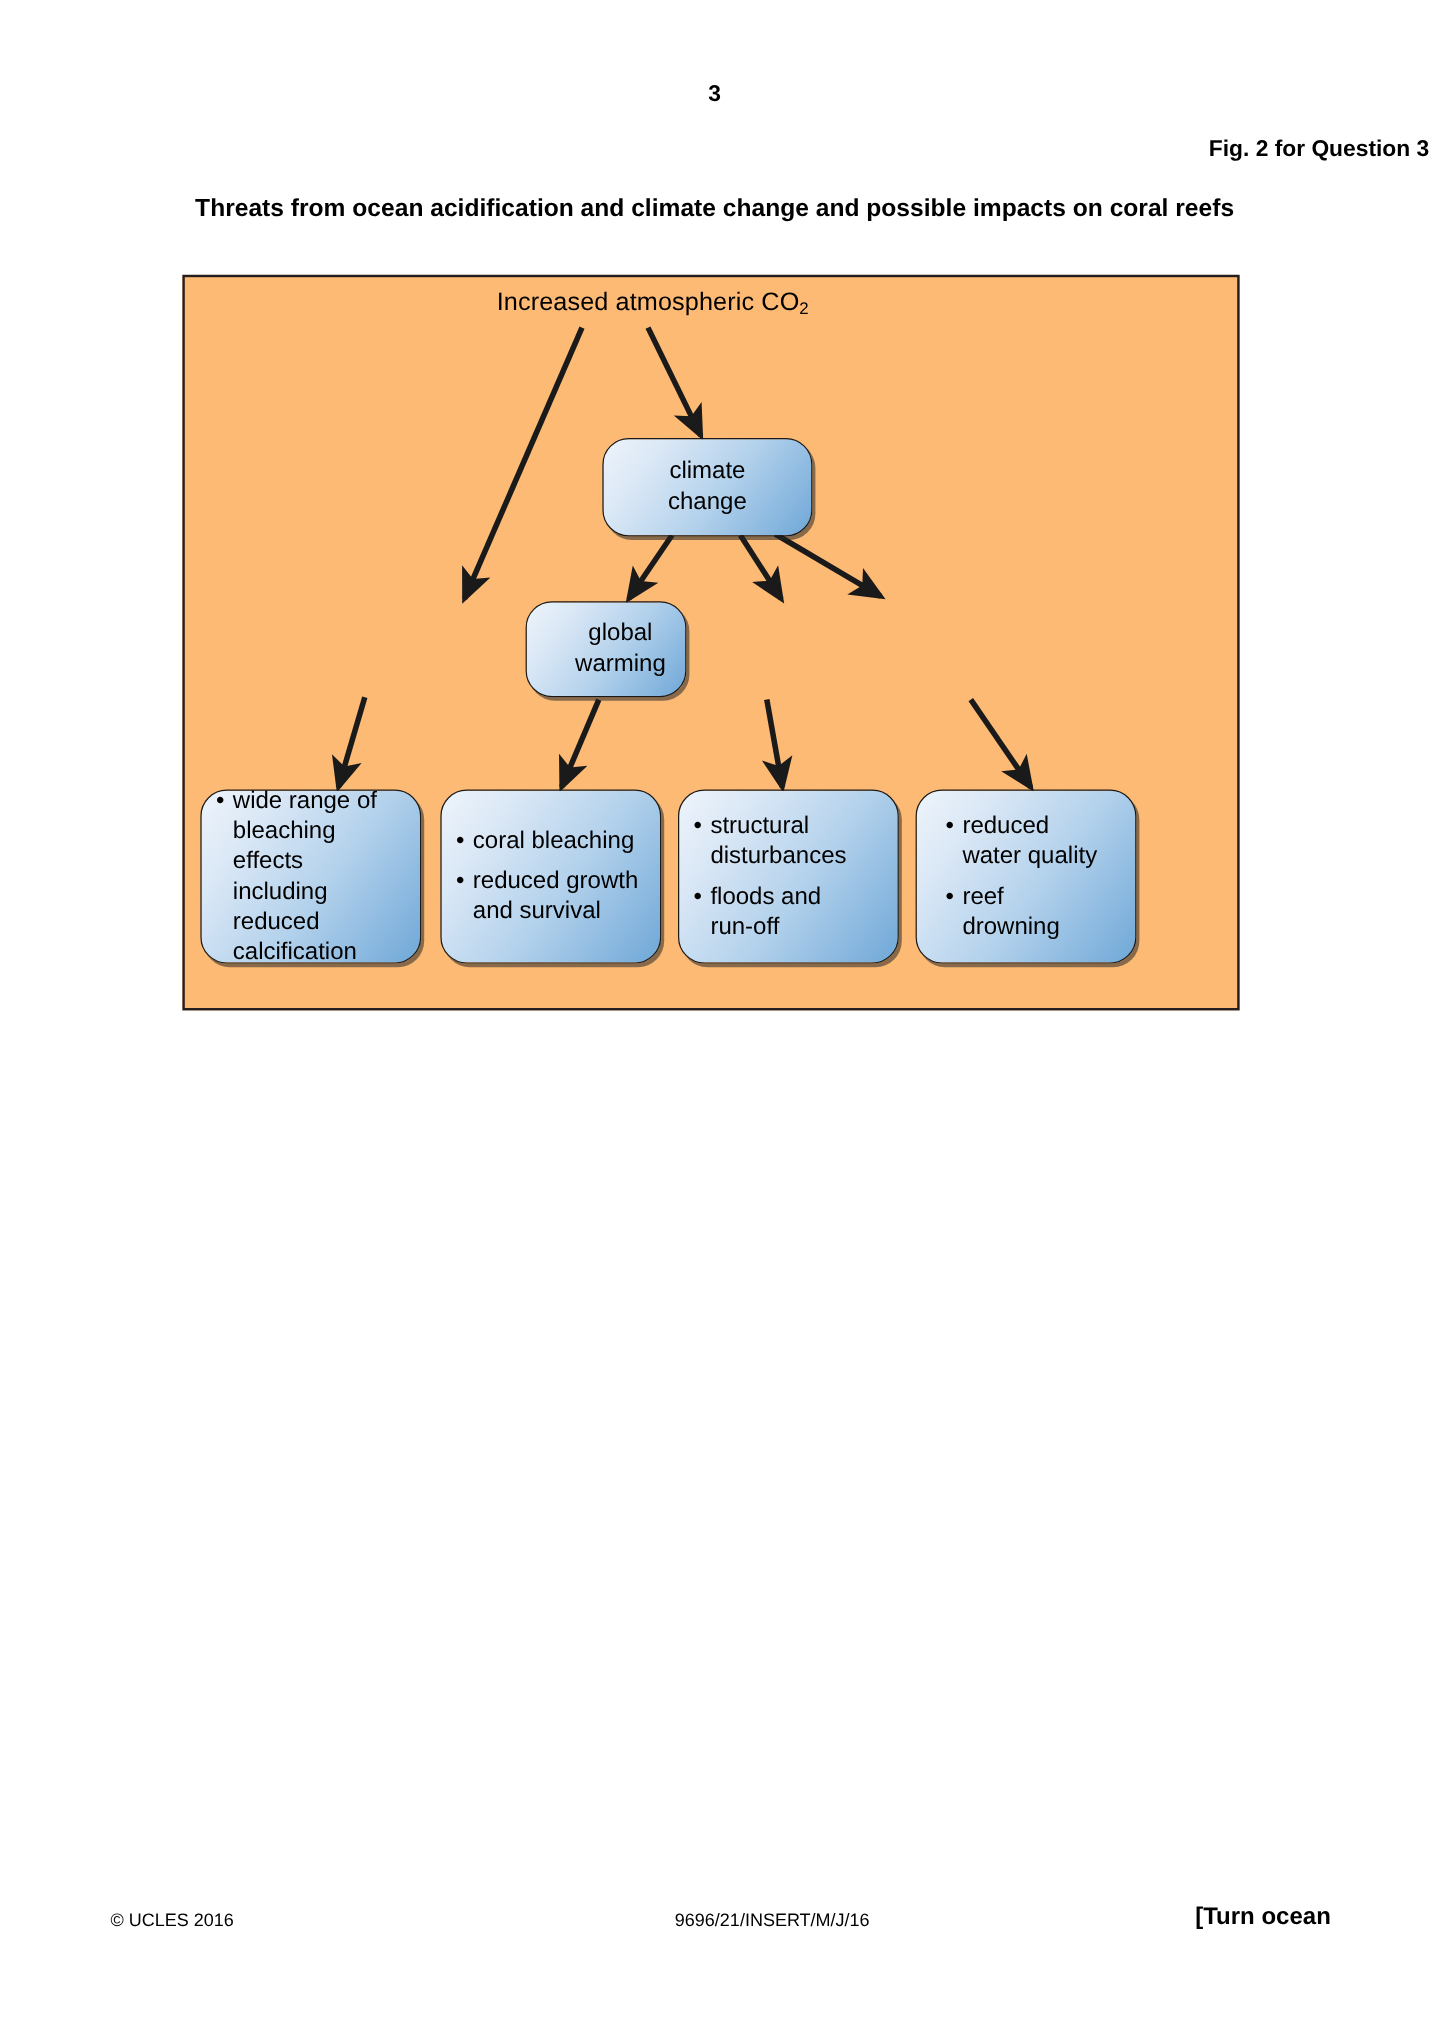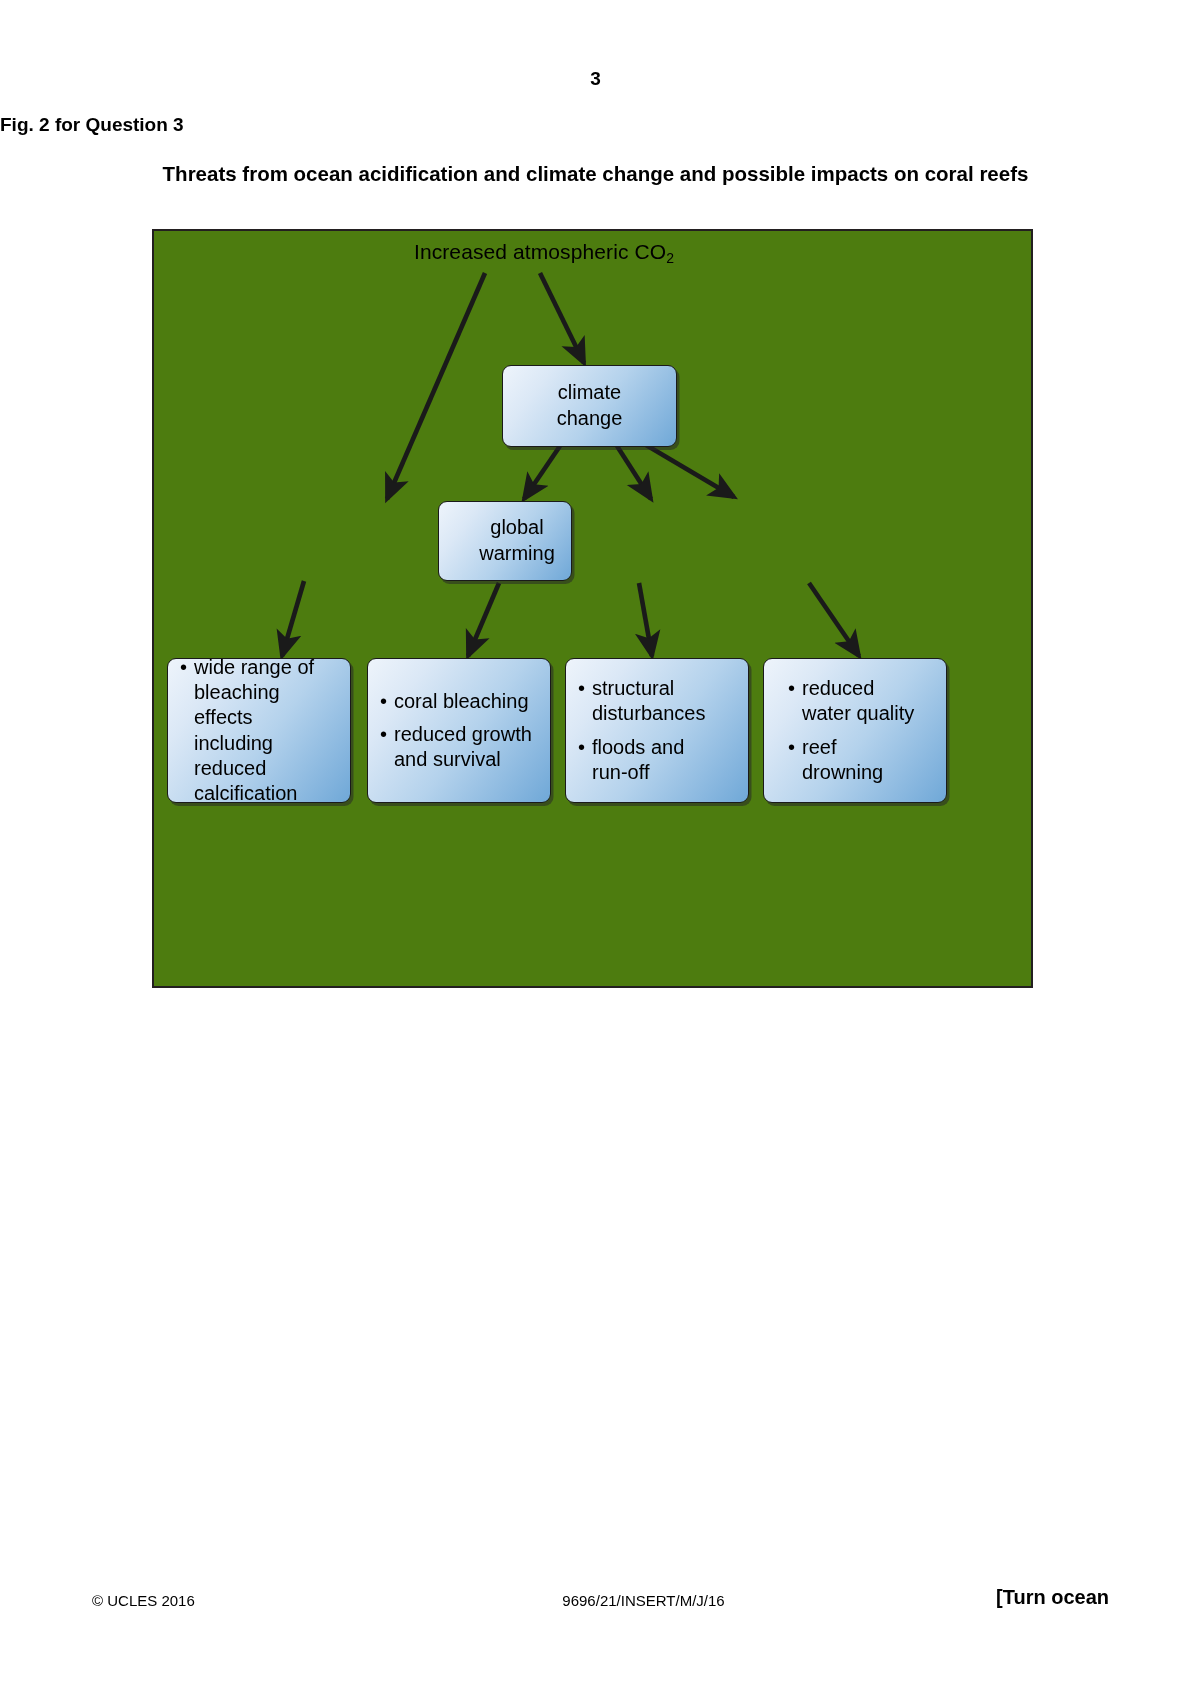--- a/index.html
+++ b/index.html
@@ -24,44 +24,44 @@
     width: 1191px;
     text-align: center;
     font-size: 19px;
     font-weight: bold;
   }
   .fig-caption {
     position: absolute;
     top: 114px;
     left: 0;
     width: 1191px;
-    text-align: left;
+    text-align: right;
     font-size: 19px;
     font-weight: bold;
   }
   .fig-title {
     position: absolute;
     top: 162px;
     left: 0;
     width: 1191px;
     text-align: center;
     font-size: 20.5px;
     font-weight: bold;
   }
 
   
   .diagram-frame {
     position: absolute;
     left: 152px;
     top: 229px;
     width: 881px;
-    height: 759px;
+    height: 613px;
     border: 2px solid #231f20;
     box-sizing: border-box;
-    background: #4d7c0f;
+    background: #fdba74;
   }
   .diagram-inner {
     position: absolute;
     left: 0; top: 0;
     width: 881px;
     height: 613px;
   }
 
   
   .arrow-layer {
@@ -87,21 +87,21 @@
     vertical-align: baseline;
     position: relative;
     top: 4px;
   }
 
   
   .node {
     position: absolute;
     box-sizing: border-box;
     border: 1.6px solid #1a1a1a;
-    border-radius: 9px;
+    border-radius: 22px;
     background: linear-gradient(127deg, #eef4fb 0%, #dbe8f6 22%, #b4d2ec 55%, #82b3dd 88%, #6fa8d7 100%);
     box-shadow: 2.5px 3px 0 rgba(40,40,40,0.55);
     display: flex;
     align-items: center;
     justify-content: center;
     font-size: 20px;
     line-height: 1.28;
     text-align: center;
     color: #000;
   }

